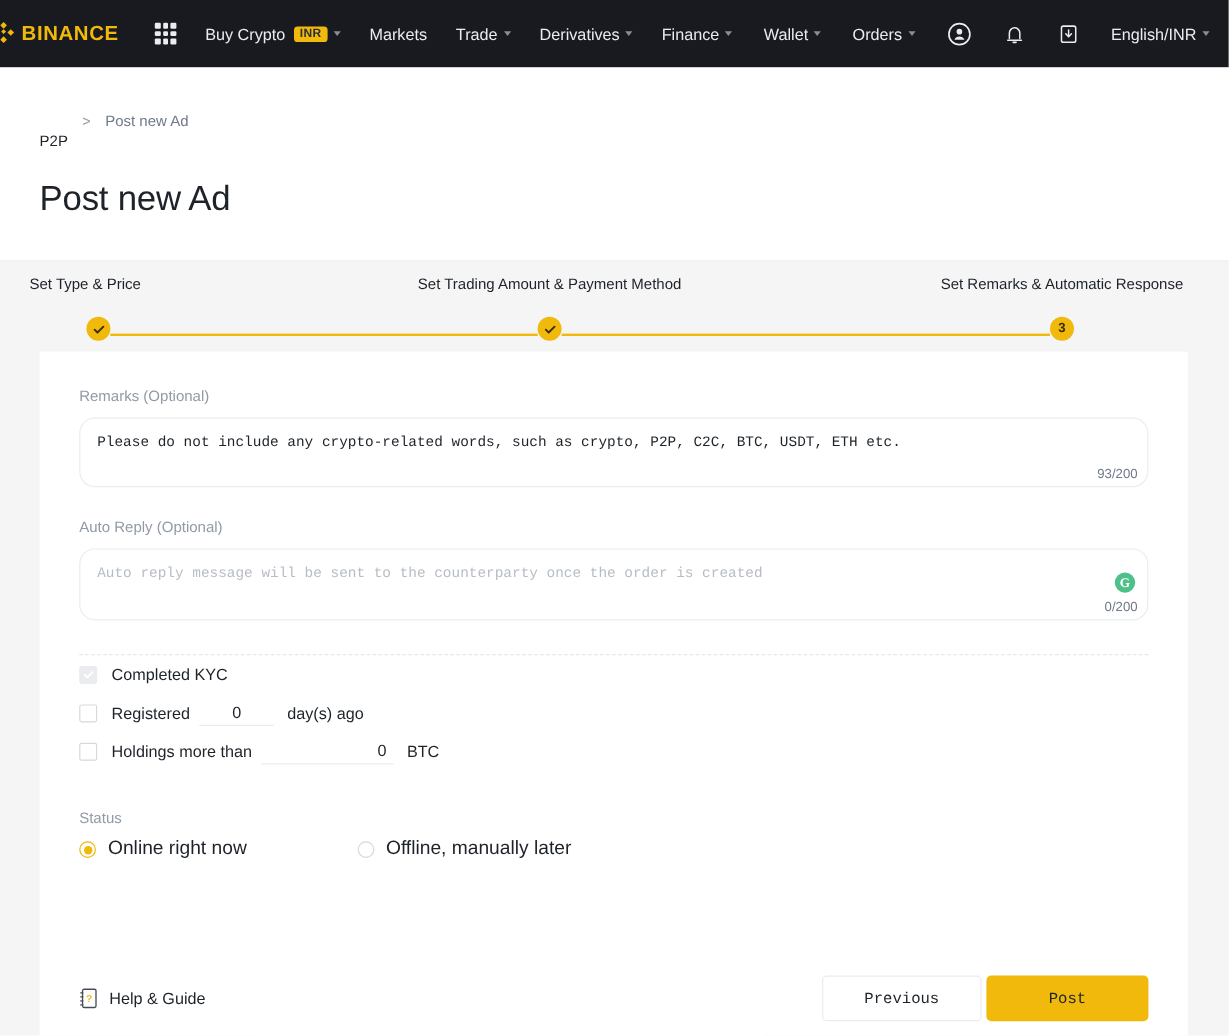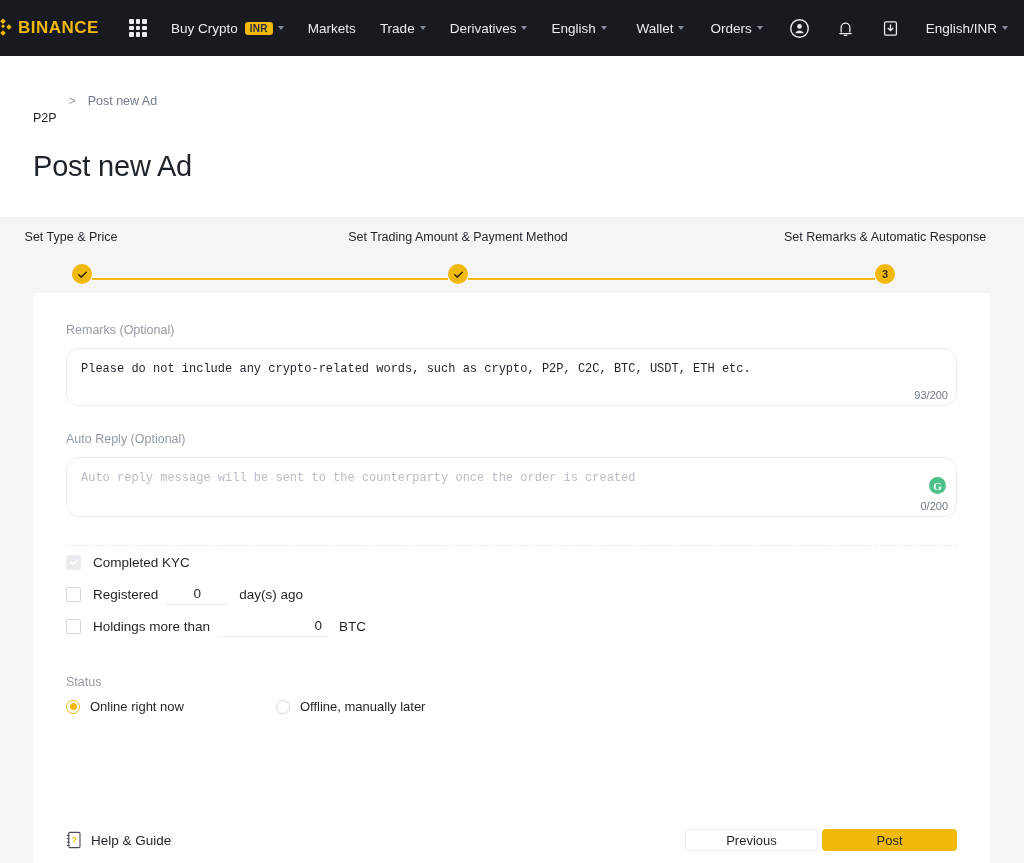--- a/index.html
+++ b/index.html
@@ -180,21 +180,21 @@
     margin: 0 2px;
     outline: none;
   }
   .inline-input.wide { width: 110px; text-align: right; padding-right: 6px; }
   .unit { margin-left: 9px; font-size: 13.5px; color: #1e2329; }
   .lbl-txt { margin-right: 6px; }
 
   
   .status-title { font-size: 12.5px; color: #929aa5; margin: 33px 0 10px 0; }
   .status-row { display: flex; align-items: center; }
-  .radio-opt { display: flex; align-items: center; cursor: pointer; font-size: 13px; color: #1e2329; }
+  .radio-opt { display: flex; align-items: center; cursor: pointer; font-size: 16px; color: #1e2329; }
   .radio {
     width: 14px; height: 14px; border-radius: 50%;
     border: 1px solid #d5d9dd; margin-right: 10px;
     display: flex; align-items: center; justify-content: center;
     flex: 0 0 14px;
   }
   .radio.on { border-color: #f0b90b; }
   .radio.on::after {
     content: ""; width: 7px; height: 7px; border-radius: 50%;
     background: #f0b90b;
@@ -207,24 +207,24 @@
     left: 33px; right: 33px; bottom: 32px;
     display: flex; align-items: center;
   }
   .help {
     display: flex; align-items: center;
     font-size: 13.5px; color: #1e2329; cursor: pointer;
   }
   .help-icon { margin-right: 9px; display: block; }
   .btns { margin-left: auto; display: flex; align-items: center; }
   .btn {
-    height: 22px; border-radius: 4px;
+    height: 38px; border-radius: 4px;
     font-size: 13px; cursor: pointer;
     display: flex; align-items: center; justify-content: center;
-    font-family: Liberation Sans, sans-serif;
+    font-family: Liberation Mono, monospace;
   }
   .btn-prev {
     width: 133px; background: #fff;
     border: 1px solid #eaecef; color: #1e2329;
   }
   .btn-post {
     width: 135px; background: #f0b90b;
     border: none; color: #1e2329; margin-left: 4px; font-weight: normal;
   }
 </style>
@@ -273,21 +273,21 @@
       <span>Trade</span>
       <span class="caret"></span>
     </div>
 
     <div class="nav-item">
       <span>Derivatives</span>
       <span class="caret"></span>
     </div>
 
     <div class="nav-item">
-      <span>English</span>
+      <span>Finance</span>
       <span class="caret"></span>
     </div>
   </div>
 
   <div class="nav-right">
     <div class="nav-item">
       <span>Wallet</span>
       <span class="caret"></span>
     </div>
     <div class="nav-item">

